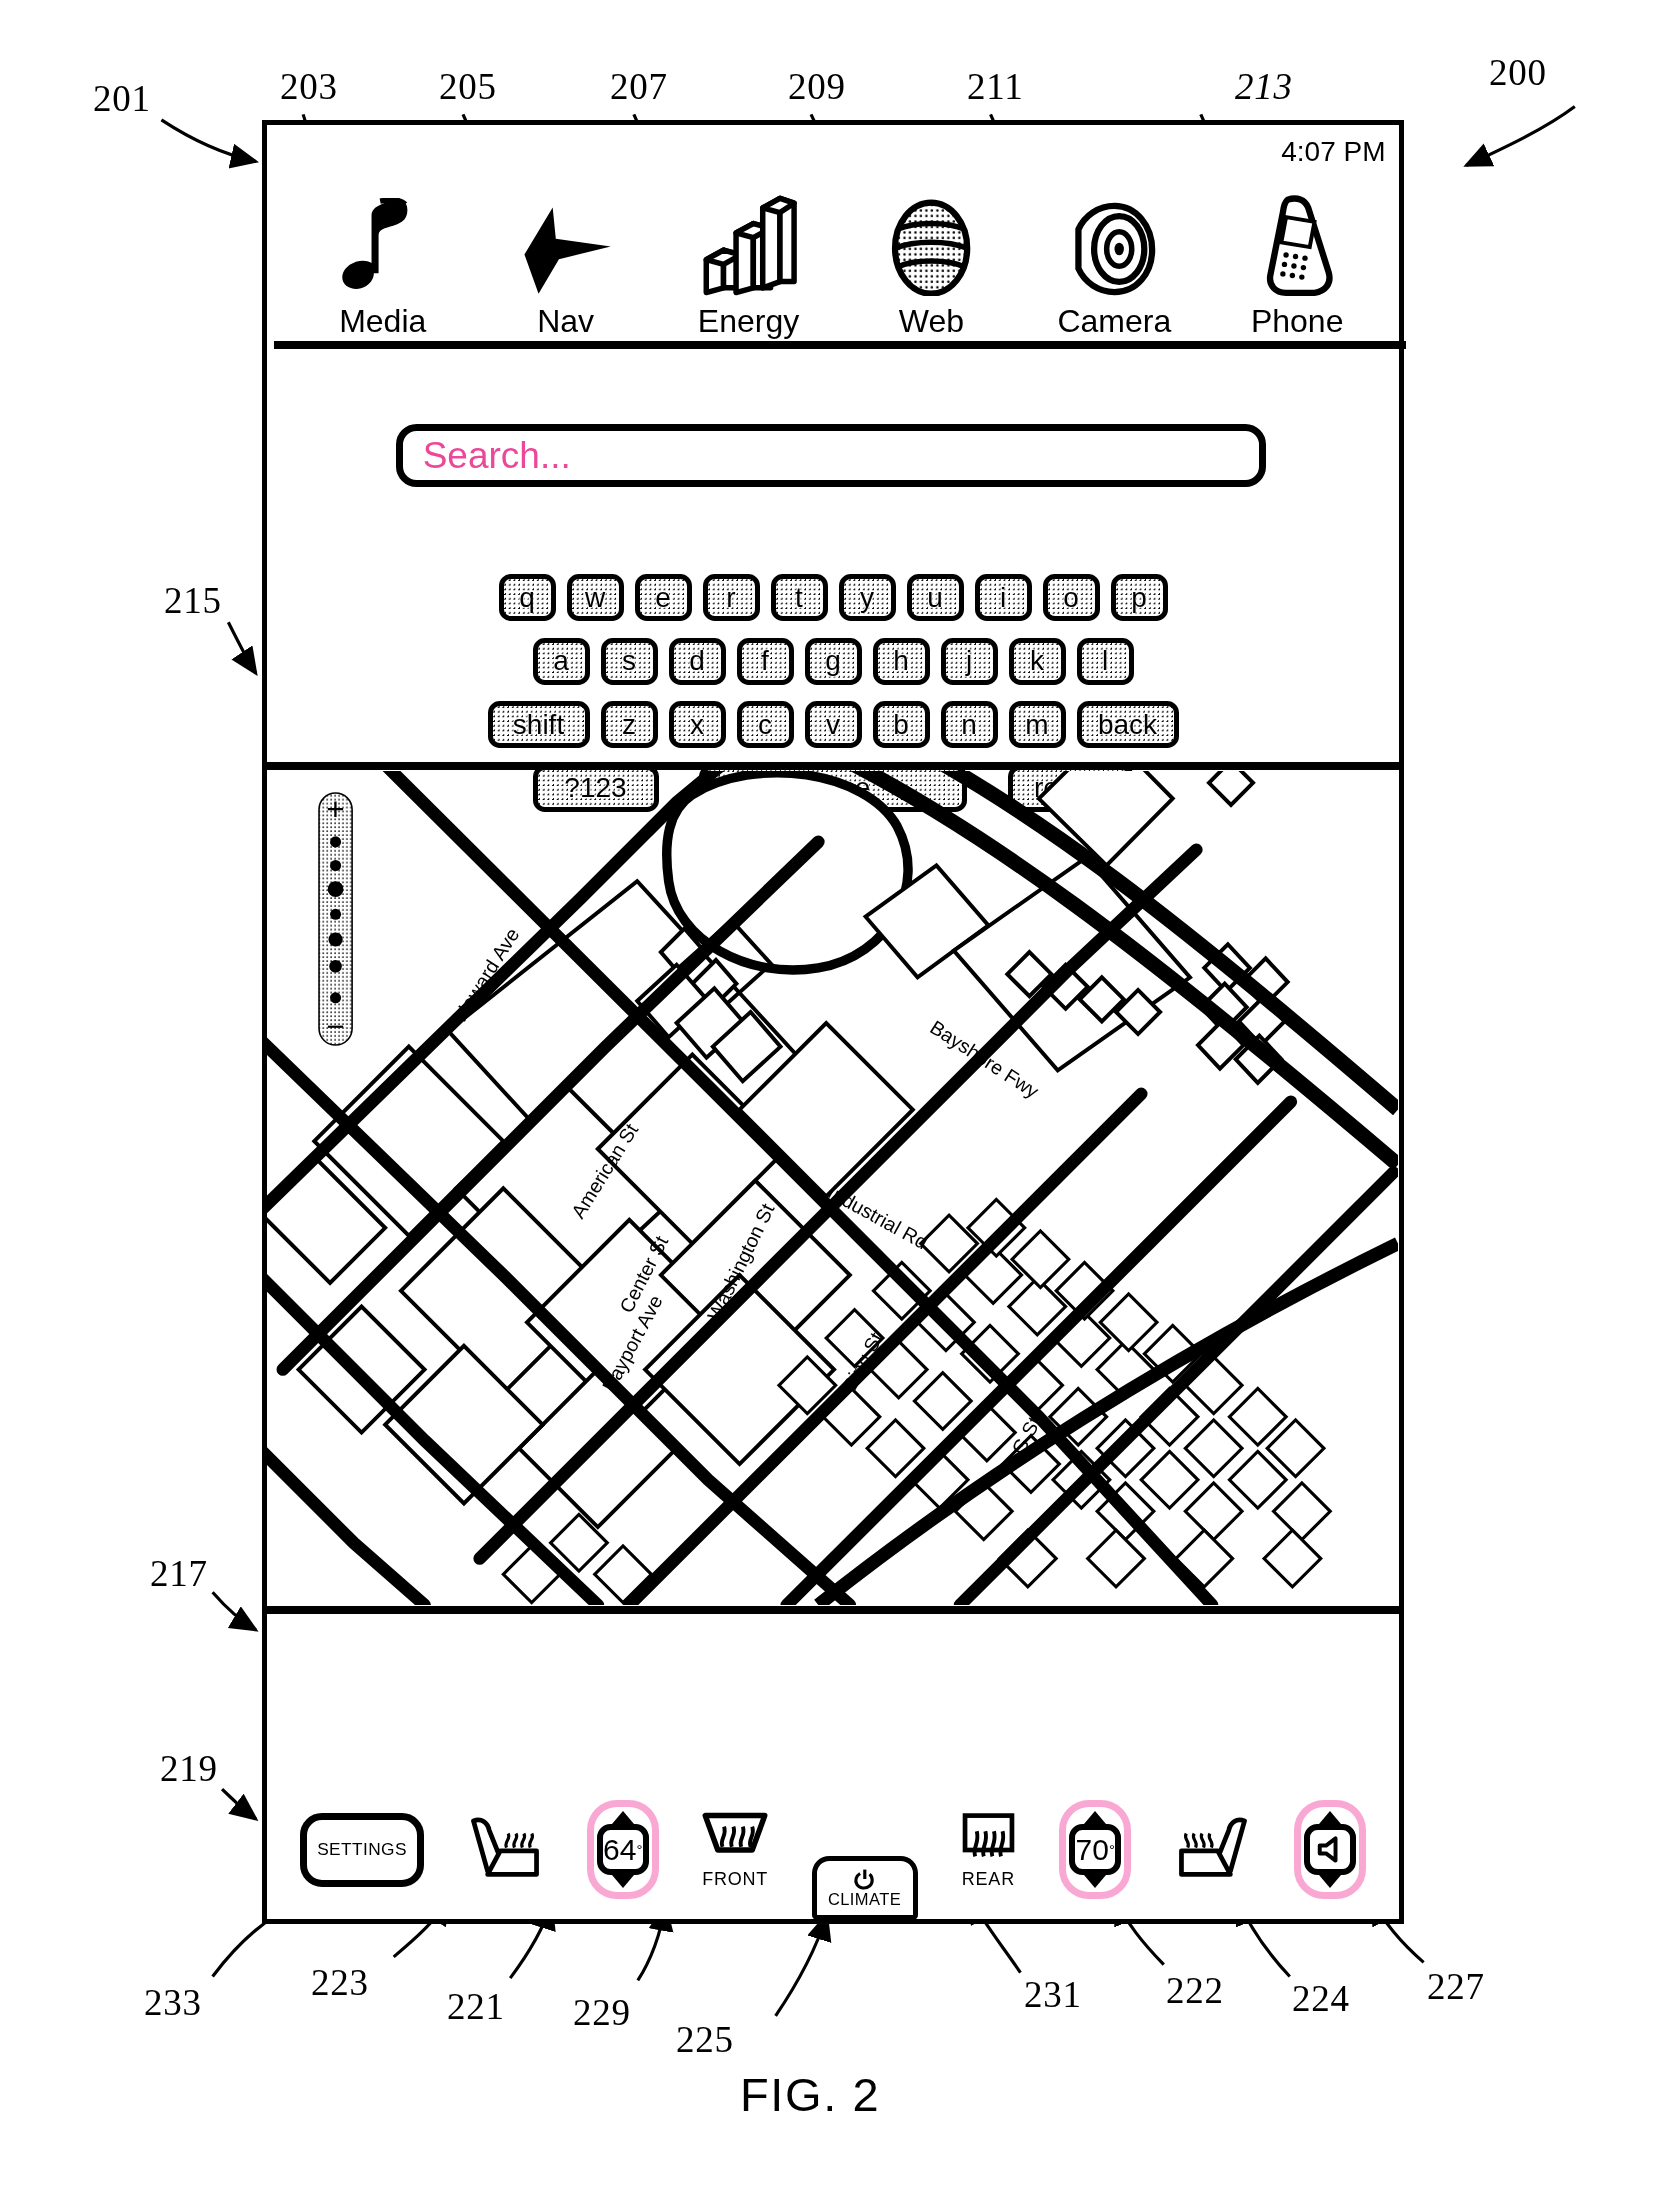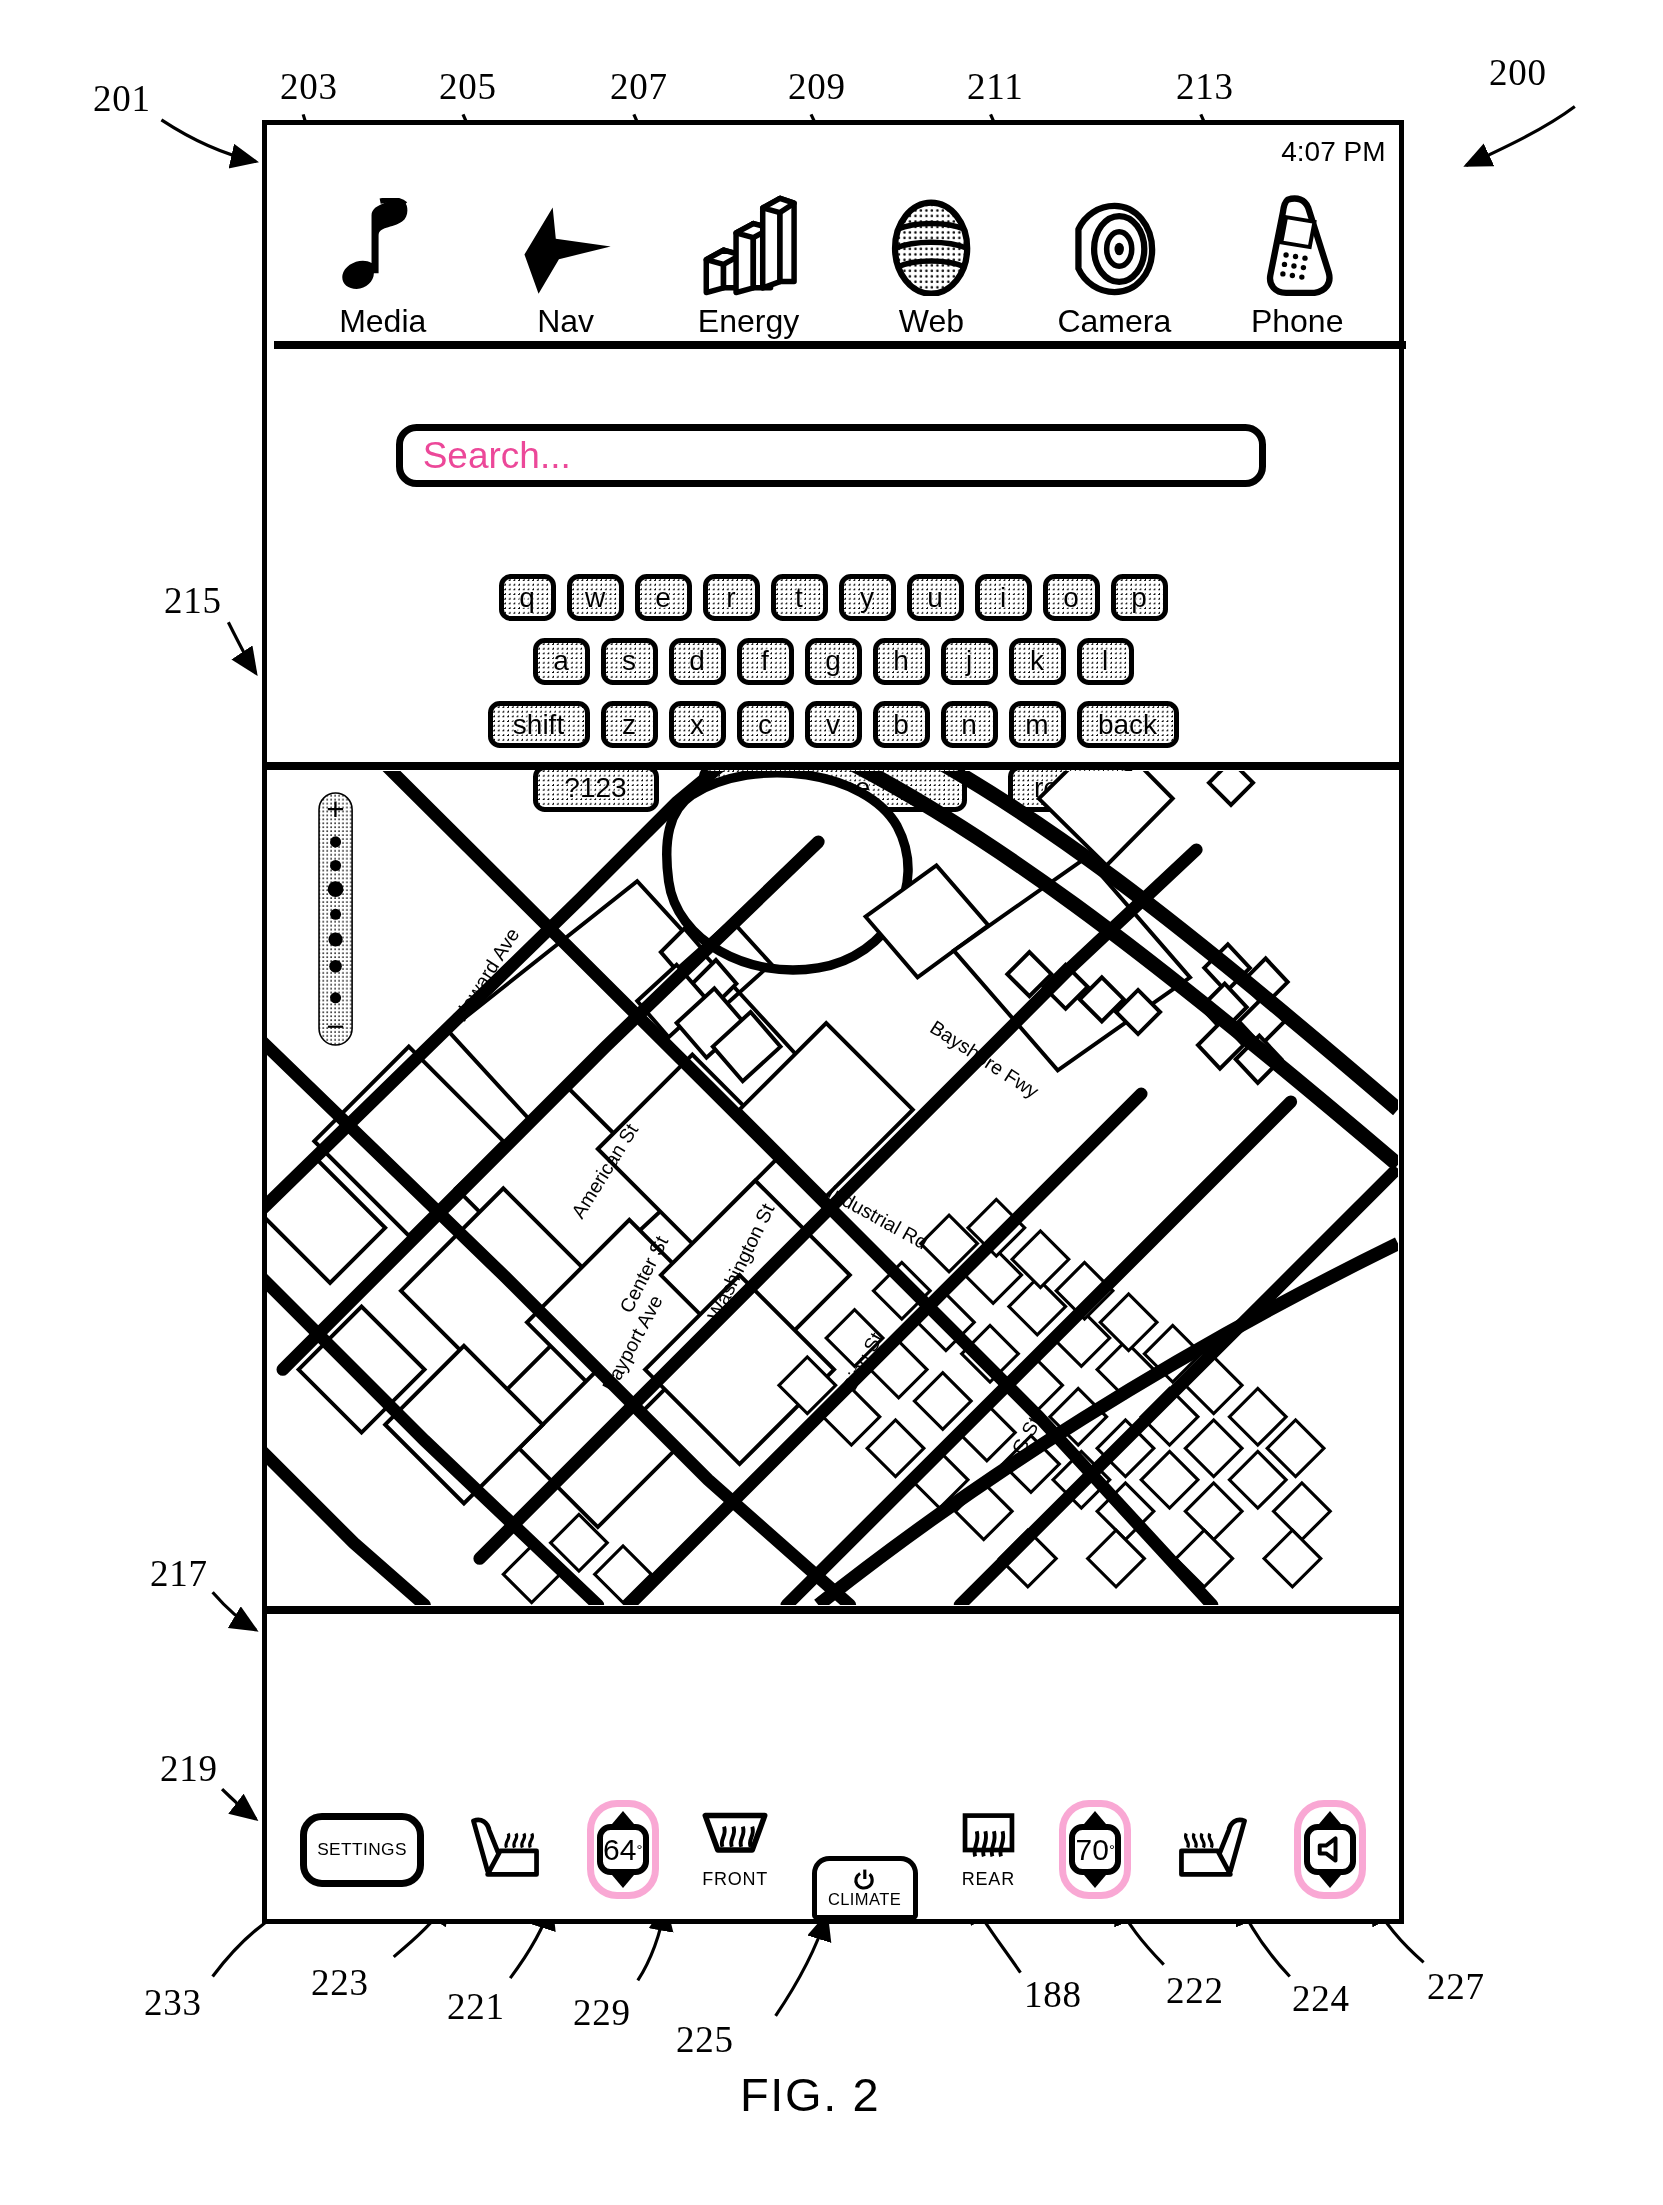--- a/index.html
+++ b/index.html
@@ -62,30 +62,30 @@
 </head>
 <body>
 
 <div class="ref" style="left:93px;top:77px;">201</div>
 <div class="ref" style="left:1489px;top:51px;">200</div>
 <div class="ref" style="left:280px;top:65px;">203</div>
 <div class="ref" style="left:439px;top:65px;">205</div>
 <div class="ref" style="left:610px;top:65px;">207</div>
 <div class="ref" style="left:788px;top:65px;">209</div>
 <div class="ref" style="left:967px;top:65px;">211</div>
-<div class="ref" style="left:1176px;top:65px;">213</div>
+<div class="ref" style="left:1235px;top:65px;font-style:italic;">213</div>
 <div class="ref" style="left:164px;top:579px;">215</div>
 <div class="ref" style="left:150px;top:1552px;">217</div>
 <div class="ref" style="left:160px;top:1747px;">219</div>
 <div class="ref" style="left:144px;top:1981px;">233</div>
 <div class="ref" style="left:311px;top:1961px;">223</div>
 <div class="ref" style="left:447px;top:1985px;">221</div>
 <div class="ref" style="left:573px;top:1991px;">229</div>
 <div class="ref" style="left:676px;top:2018px;">225</div>
-<div class="ref" style="left:1024px;top:1973px;">188</div>
+<div class="ref" style="left:1024px;top:1973px;">231</div>
 <div class="ref" style="left:1166px;top:1969px;">222</div>
 <div class="ref" style="left:1292px;top:1977px;">224</div>
 <div class="ref" style="left:1427px;top:1965px;">227</div>
 <div class="fignum" style="left:740px;top:2067px;">FIG. 2</div>
 
 <svg width="1663" height="2205" style="position:absolute;left:0;top:0;pointer-events:none;" viewBox="0 0 2112 2800">
   <defs>
     <marker id="ah" markerWidth="10" markerHeight="10" refX="8" refY="4" orient="auto">
       <path d="M0,0 L9,4 L0,8 z" fill="#000"></path>
     </marker>

